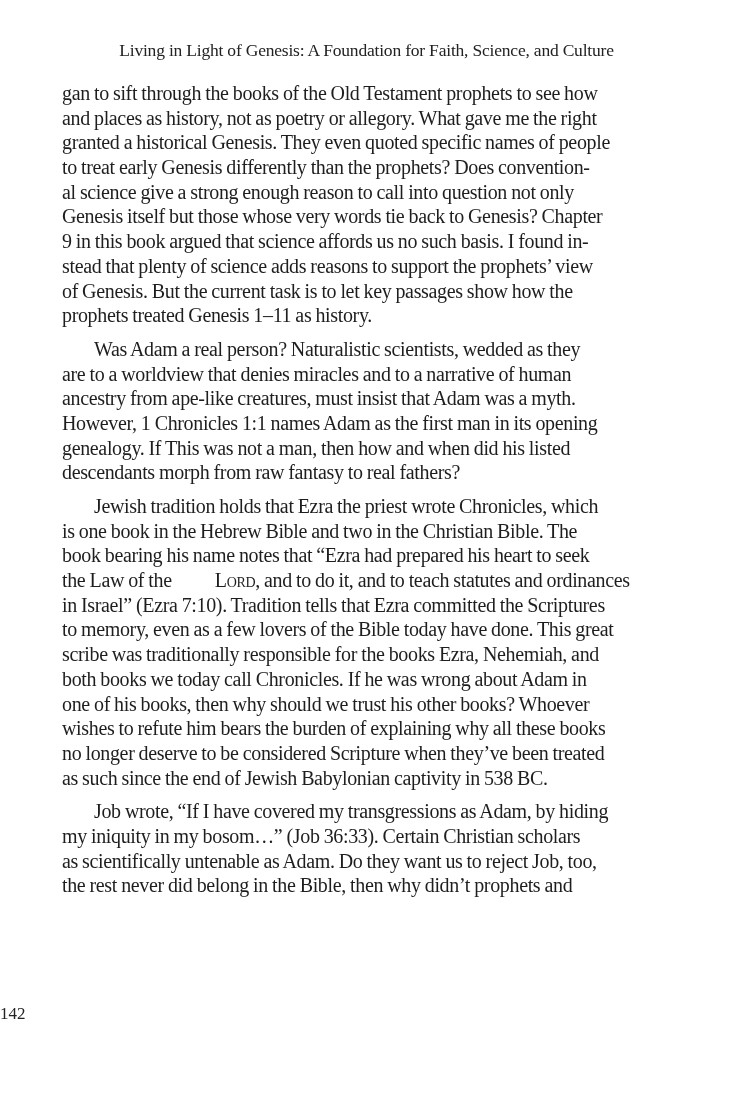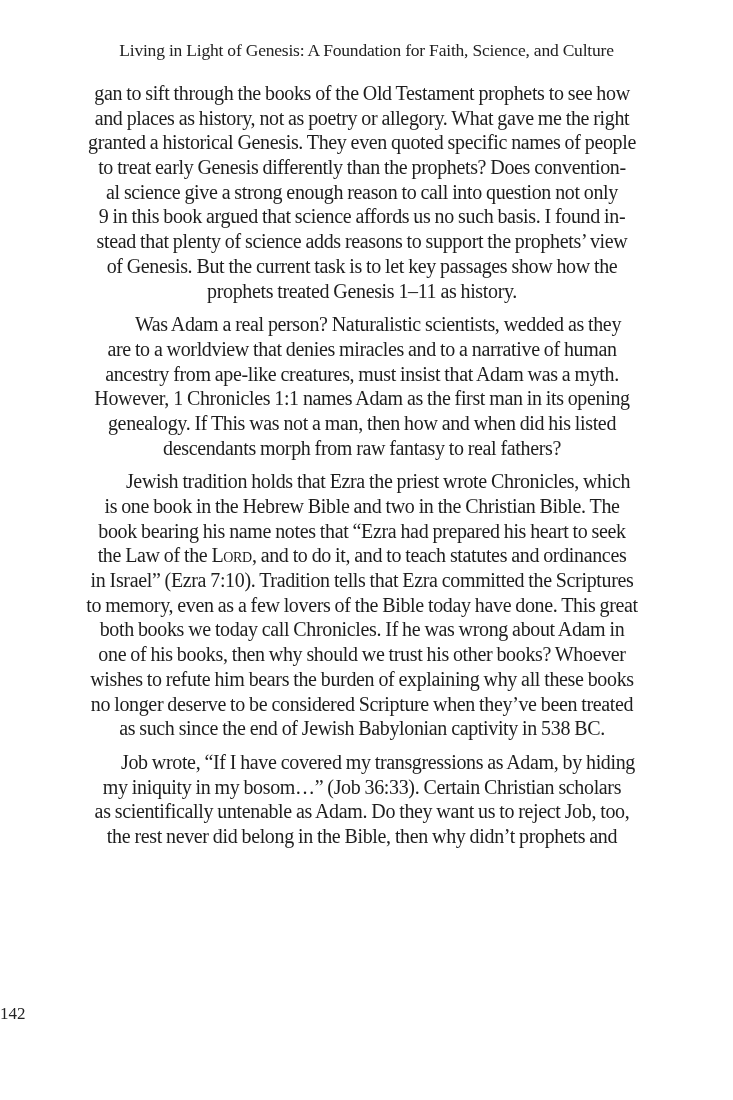--- a/index.html
+++ b/index.html
@@ -2,39 +2,40 @@
 <html><head>
 <meta charset="utf-8">
 <style>
   html, body { margin: 0; padding: 0; background: #ffffff; }
   body { width: 733px; height: 1100px; position: relative; overflow: hidden;
          font-family: "Liberation Serif", "DejaVu Serif", serif; color: #1e1e1e; }
   .running-head { position: absolute; top: 40px; left: 0; width: 733px; text-align: center;
                   font-size: 17.5px; letter-spacing: -0.2px; color: #222; }
   .body-text { position: absolute; top: 81px; left: 62px; width: 600px; font-size: 20px;
                line-height: 24.7px; letter-spacing: -0.35px; word-spacing: -0.5px; }
-  .line { white-space: nowrap; height: 24.7px; text-align: center; }
+  .line { white-space: nowrap; height: 24.7px; }
   .para { margin: 0 0 9px 0; }
   .indent { padding-left: 32px; }
-  .sc { font-variant: small-caps; }
+  .sc { font-variant: small-caps; margin-left: 39px; }
   .folio { position: absolute; top: 1004px; left: 0; width: 733px; text-align: left;
            font-size: 17px; color: #222; }
 </style>
 </head>
 <body>
 
 <div class="running-head">Living in Light of Genesis: A Foundation for Faith, Science, and Culture</div>
 
 <div class="body-text">
   <div class="para">
     <div class="line">gan to sift through the books of the Old Testament prophets to see how</div>
     <div class="line">and places as history, not as poetry or allegory. What gave me the right</div>
     <div class="line">granted a historical Genesis. They even quoted specific names of people</div>
     <div class="line">to treat early Genesis differently than the prophets? Does convention-</div>
     <div class="line">al science give a strong enough reason to call into question not only</div>
+    <div class="line">Genesis itself but those whose very words tie back to Genesis? Chapter</div>
     <div class="line">9 in this book argued that science affords us no such basis. I found in-</div>
     <div class="line">stead that plenty of science adds reasons to support the prophets’ view</div>
     <div class="line">of Genesis. But the current task is to let key passages show how the</div>
     <div class="line">prophets treated Genesis 1–11 as history.</div>
   </div>
 
   <div class="para">
     <div class="line indent">Was Adam a real person? Naturalistic scientists, wedded as they</div>
     <div class="line">are to a worldview that denies miracles and to a narrative of human</div>
     <div class="line">ancestry from ape-like creatures, must insist that Adam was a myth.</div>
@@ -43,20 +44,21 @@
     <div class="line">descendants morph from raw fantasy to real fathers?</div>
   </div>
 
   <div class="para">
     <div class="line indent">Jewish tradition holds that Ezra the priest wrote Chronicles, which</div>
     <div class="line">is one book in the Hebrew Bible and two in the Christian Bible. The</div>
     <div class="line">book bearing his name notes that “Ezra had prepared his heart to seek</div>
     <div class="line"><span>the Law of the </span><span class="sc">Lord</span><span>, and to do it, and to teach statutes and ordinances</span></div>
     <div class="line">in Israel” (Ezra 7:10). Tradition tells that Ezra committed the Scriptures</div>
     <div class="line">to memory, even as a few lovers of the Bible today have done. This great</div>
+    <div class="line">scribe was traditionally responsible for the books Ezra, Nehemiah, and</div>
     <div class="line">both books we today call Chronicles. If he was wrong about Adam in</div>
     <div class="line">one of his books, then why should we trust his other books? Whoever</div>
     <div class="line">wishes to refute him bears the burden of explaining why all these books</div>
     <div class="line">no longer deserve to be considered Scripture when they’ve been treated</div>
     <div class="line">as such since the end of Jewish Babylonian captivity in 538 BC.</div>
   </div>
 
   <div class="para">
     <div class="line indent">Job wrote, “If I have covered my transgressions as Adam, by hiding</div>
     <div class="line">my iniquity in my bosom…” (Job 36:33). Certain Christian scholars</div>

